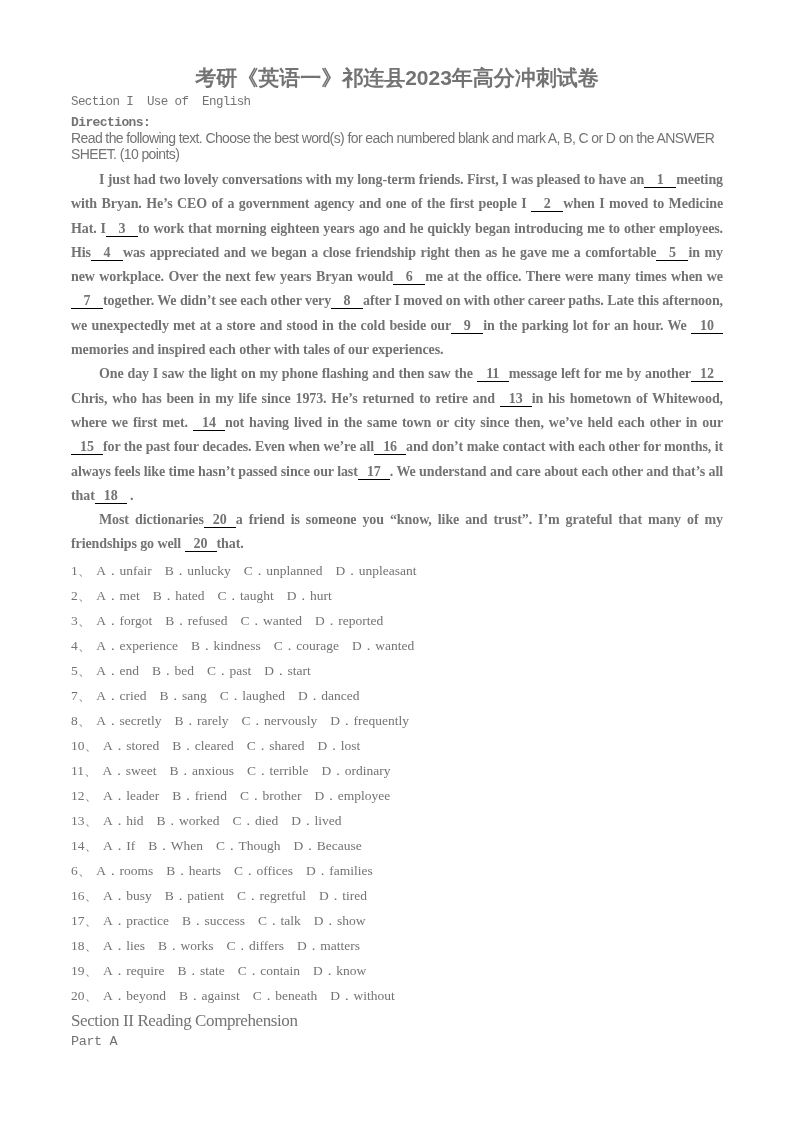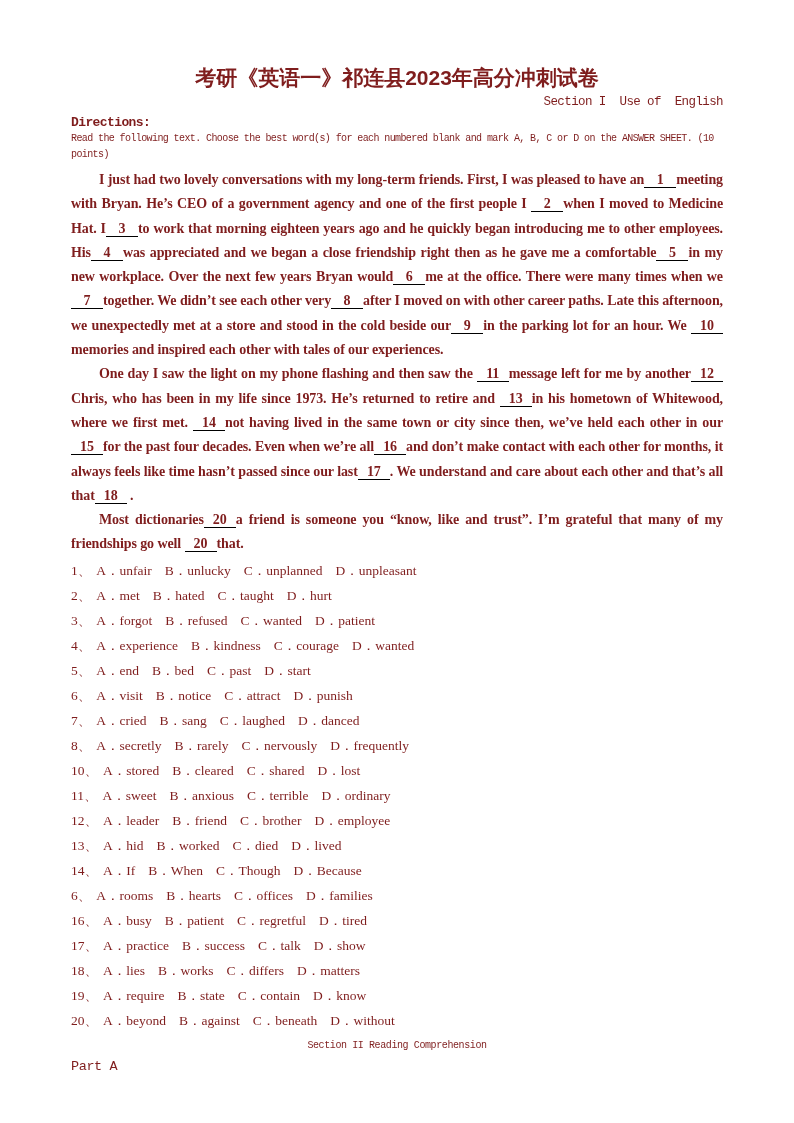--- a/index.html
+++ b/index.html
@@ -4,52 +4,52 @@
 <style>
   html, body { margin: 0; padding: 0; background: #ffffff; }
   .page {
     position: relative;
     box-sizing: border-box;
     width: 728px;
     height: 1123px;
     margin: 0 auto;
     padding: 64px 38px 0 38px;
     background: #ffffff;
-    color: #7f1d1d;
+    color: #737373;
     font-family: "Liberation Serif", serif;
     overflow: hidden;
   }
   .title {
     margin: 0;
     text-align: center;
     font-family: "Liberation Sans", sans-serif;
     font-size: 21px;
     font-weight: 700;
     line-height: 27px;
   }
   .subtitle {
     margin-top: 3px;
-    text-align: right;
+    text-align: left;
     font-family: "Liberation Mono", monospace;
     font-size: 12.5px;
     letter-spacing: -0.6px;
     line-height: 17px;
     white-space: pre;
   }
   .directions-label {
     margin-top: 4px;
     font-family: "Liberation Mono", monospace;
     font-weight: 700;
     font-size: 13px;
     letter-spacing: -0.6px;
     line-height: 16px;
   }
   .directions-text {
-    font-family: Liberation Mono, monospace;
-    font-size: 10px;
+    font-family: Liberation Sans, sans-serif;
+    font-size: 14px;
     letter-spacing: -0.6px;
     line-height: 15.5px;
   }
   .passage { margin-top: 6px; font-weight: bold; }
   .passage p {
     margin: 0;
     font-size: 14px;
     letter-spacing: -0.1px;
     line-height: 24.3px;
     text-align: justify;
@@ -67,23 +67,23 @@
   .questions { margin-top: 1px; }
   .question {
     font-size: 13.5px;
     line-height: 25px;
     white-space: nowrap;
   }
   .qnum { margin-right: 5px; }
   .option { margin-right: 13px; }
   .option:last-child { margin-right: 0; }
   .section2-heading {
-    text-align: center;
-    font-family: Liberation Mono, monospace;
-    font-size: 10px;
+    text-align: left;
+    font-family: Liberation Serif, serif;
+    font-size: 17px;
     letter-spacing: -0.4px;
     line-height: 25px;
   }
   .part-label {
     font-family: "Liberation Mono", monospace;
     font-size: 13.5px;
     letter-spacing: -0.4px;
     line-height: 17px;
   }
 </style>
@@ -96,24 +96,23 @@
   <div class="directions-label">Directions:</div>
   <div class="directions-text">Read the following text. Choose the best word(s) for each numbered blank and mark A, B, C or D on the ANSWER SHEET.  (10 points)</div>
   <div class="passage">
       <p>I just had two lovely conversations with my long-term friends. First, I was pleased to have an<span class="blank">1</span>meeting with Bryan. He’s CEO of a government agency and one of the first people I <span class="blank">2</span>when I moved to Medicine Hat. I<span class="blank">3</span>to work that morning eighteen years ago and he quickly began introducing me to other employees. His<span class="blank">4</span>was appreciated and we began a close friendship right then as he gave me a comfortable<span class="blank">5</span>in my new workplace.  Over the next few years Bryan would<span class="blank">6</span>me at the office. There were many times when we <span class="blank">7</span>together. We didn’t see each other very<span class="blank">8</span>after I moved on with other career paths. Late this afternoon, we unexpectedly met at a store and stood in the cold beside our<span class="blank">9</span>in the parking lot for an hour. We <span class="blank">10</span>memories and inspired each other with tales of our experiences.</p>
       <p>One day I saw the light on my phone flashing and then saw the <span class="blank">11</span>message left for me by another<span class="blank">12</span>Chris, who has been in my life since 1973. He’s returned to retire and <span class="blank">13</span>in his hometown of Whitewood, where we first met. <span class="blank">14</span>not having lived in the same town or city since then, we’ve held each other in our <span class="blank">15</span>for the past four decades. Even when we’re all<span class="blank">16</span>and don’t make contact with each other for months, it always feels like time hasn’t passed since our last<span class="blank">17</span>. We understand and care about each other and that’s all that<span class="blank">18</span> .</p>
       <p>Most dictionaries<span class="blank">20</span>a friend is someone you “know, like and trust”. I’m grateful that many of my friendships go well <span class="blank">20</span>that.</p>
     </div>
   <div class="questions">
       <div class="question"><span class="qnum">1、</span><span class="option">A．unfair</span><span class="option">B．unlucky</span><span class="option">C．unplanned</span><span class="option">D．unpleasant</span></div>
       <div class="question"><span class="qnum">2、</span><span class="option">A．met</span><span class="option">B．hated</span><span class="option">C．taught</span><span class="option">D．hurt</span></div>
-      <div class="question"><span class="qnum">3、</span><span class="option">A．forgot</span><span class="option">B．refused</span><span class="option">C．wanted</span><span class="option">D．patient</span></div>
+      <div class="question"><span class="qnum">3、</span><span class="option">A．forgot</span><span class="option">B．refused</span><span class="option">C．wanted</span><span class="option">D．reported</span></div>
       <div class="question"><span class="qnum">4、</span><span class="option">A．experience</span><span class="option">B．kindness</span><span class="option">C．courage</span><span class="option">D．wanted</span></div>
       <div class="question"><span class="qnum">5、</span><span class="option">A．end</span><span class="option">B．bed</span><span class="option">C．past</span><span class="option">D．start</span></div>
-      <div class="question"><span class="qnum">6、</span><span class="option">A．visit</span><span class="option">B．notice</span><span class="option">C．attract</span><span class="option">D．punish</span></div>
       <div class="question"><span class="qnum">7、</span><span class="option">A．cried</span><span class="option">B．sang</span><span class="option">C．laughed</span><span class="option">D．danced</span></div>
       <div class="question"><span class="qnum">8、</span><span class="option">A．secretly</span><span class="option">B．rarely</span><span class="option">C．nervously</span><span class="option">D．frequently</span></div>
       <div class="question"><span class="qnum">10、</span><span class="option">A．stored</span><span class="option">B．cleared</span><span class="option">C．shared</span><span class="option">D．lost</span></div>
       <div class="question"><span class="qnum">11、</span><span class="option">A．sweet</span><span class="option">B．anxious</span><span class="option">C．terrible</span><span class="option">D．ordinary</span></div>
       <div class="question"><span class="qnum">12、</span><span class="option">A．leader</span><span class="option">B．friend</span><span class="option">C．brother</span><span class="option">D．employee</span></div>
       <div class="question"><span class="qnum">13、</span><span class="option">A．hid</span><span class="option">B．worked</span><span class="option">C．died</span><span class="option">D．lived</span></div>
       <div class="question"><span class="qnum">14、</span><span class="option">A．If</span><span class="option">B．When</span><span class="option">C．Though</span><span class="option">D．Because</span></div>
       <div class="question"><span class="qnum">6、</span><span class="option">A．rooms</span><span class="option">B．hearts</span><span class="option">C．offices</span><span class="option">D．families</span></div>
       <div class="question"><span class="qnum">16、</span><span class="option">A．busy</span><span class="option">B．patient</span><span class="option">C．regretful</span><span class="option">D．tired</span></div>
       <div class="question"><span class="qnum">17、</span><span class="option">A．practice</span><span class="option">B．success</span><span class="option">C．talk</span><span class="option">D．show</span></div>

